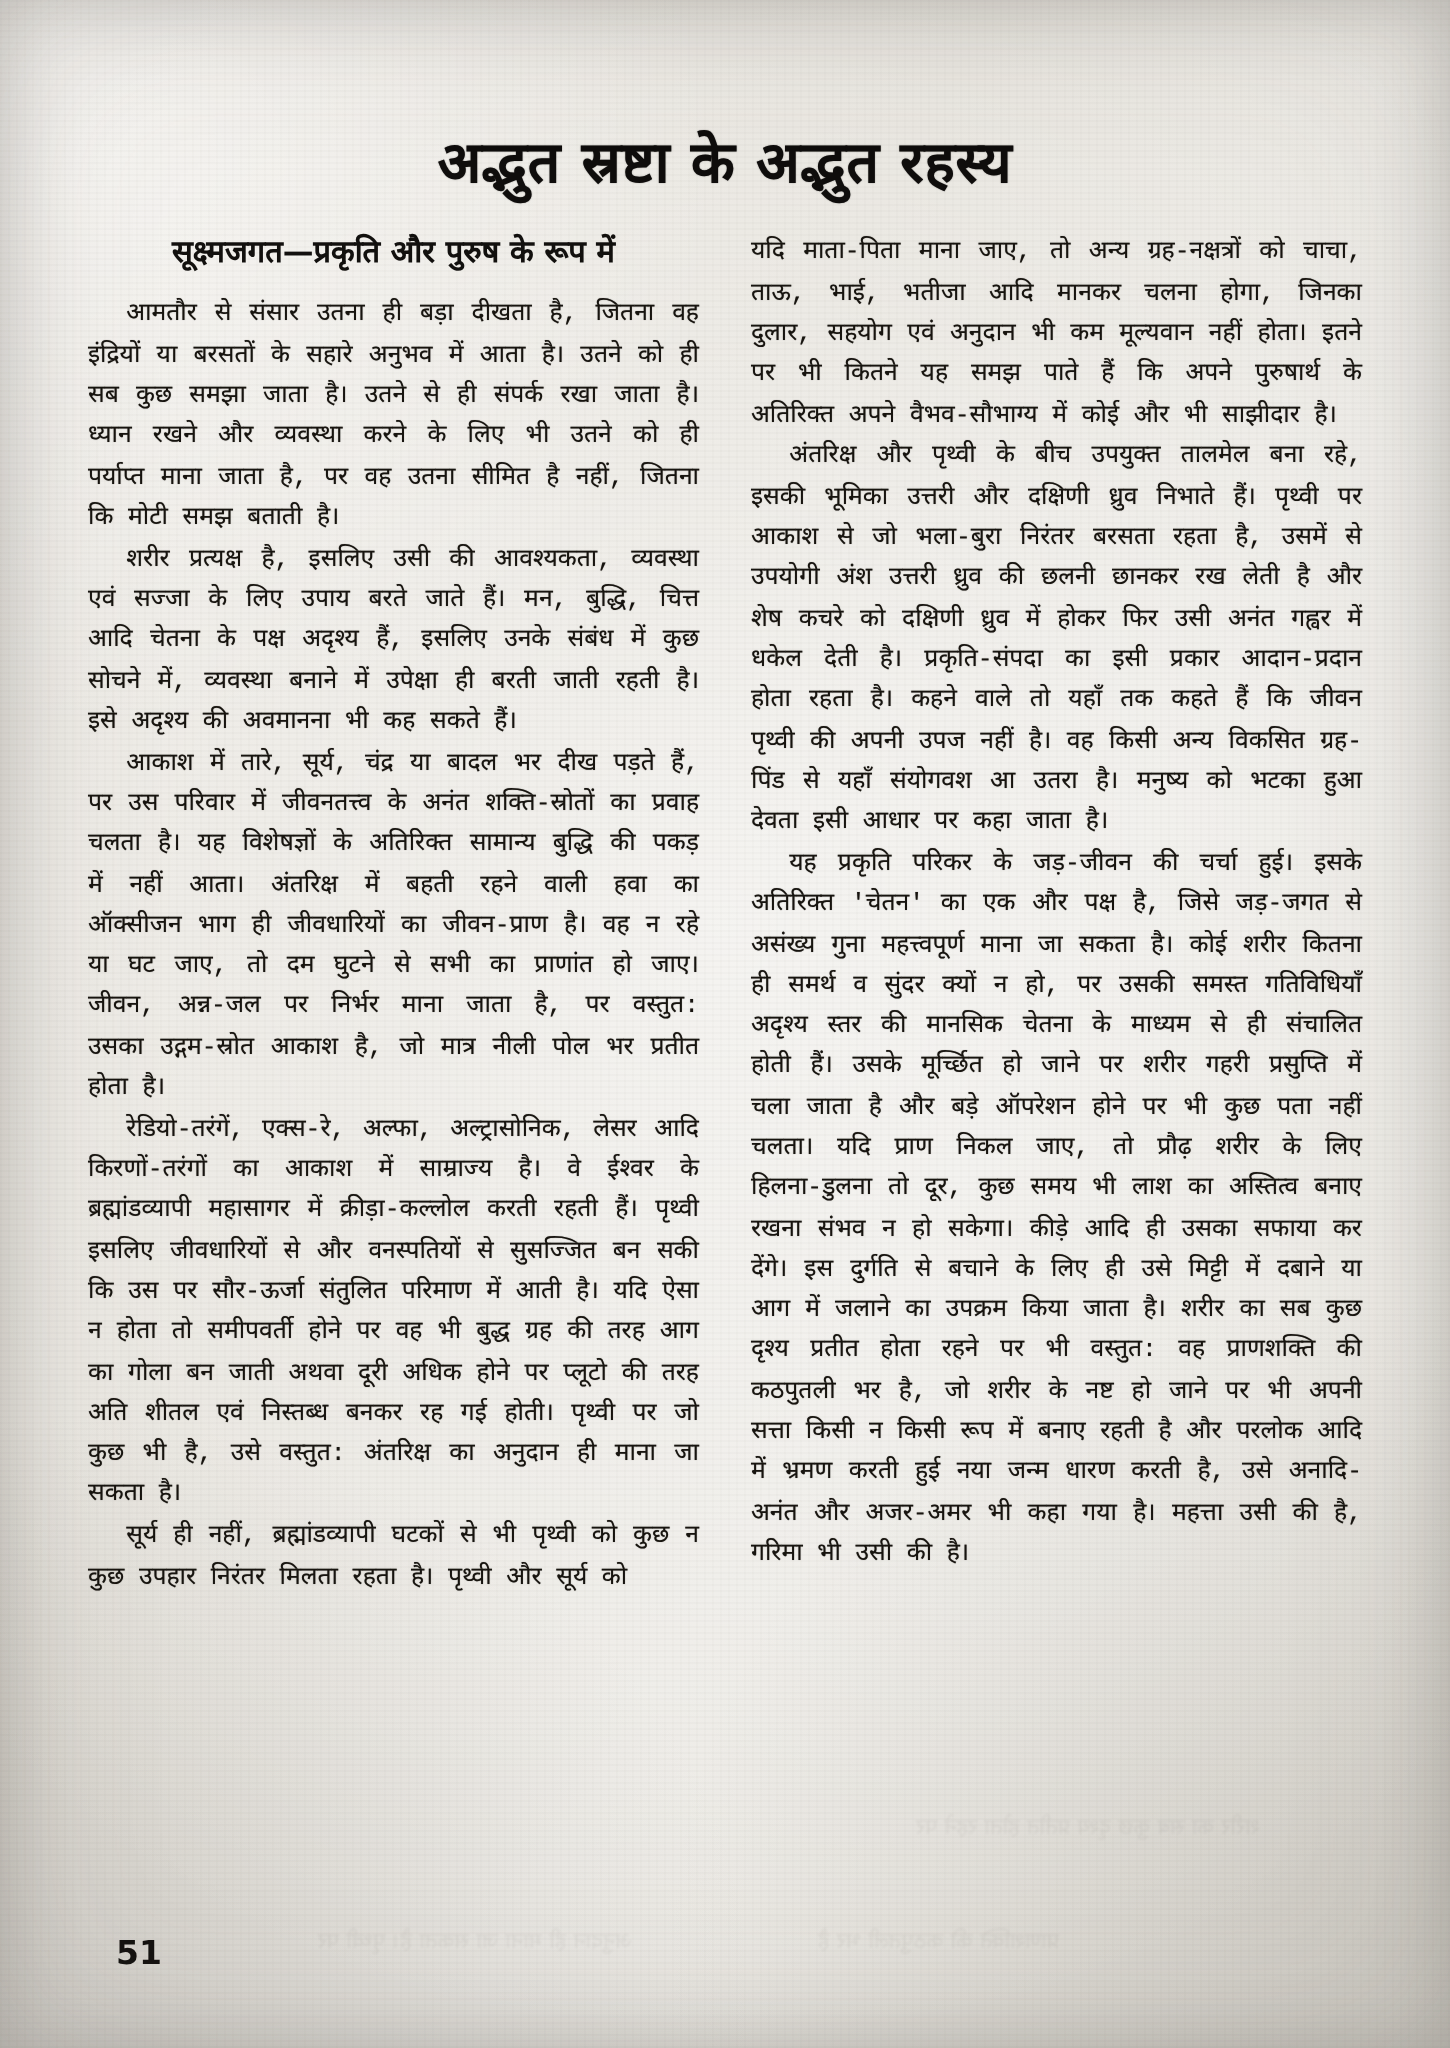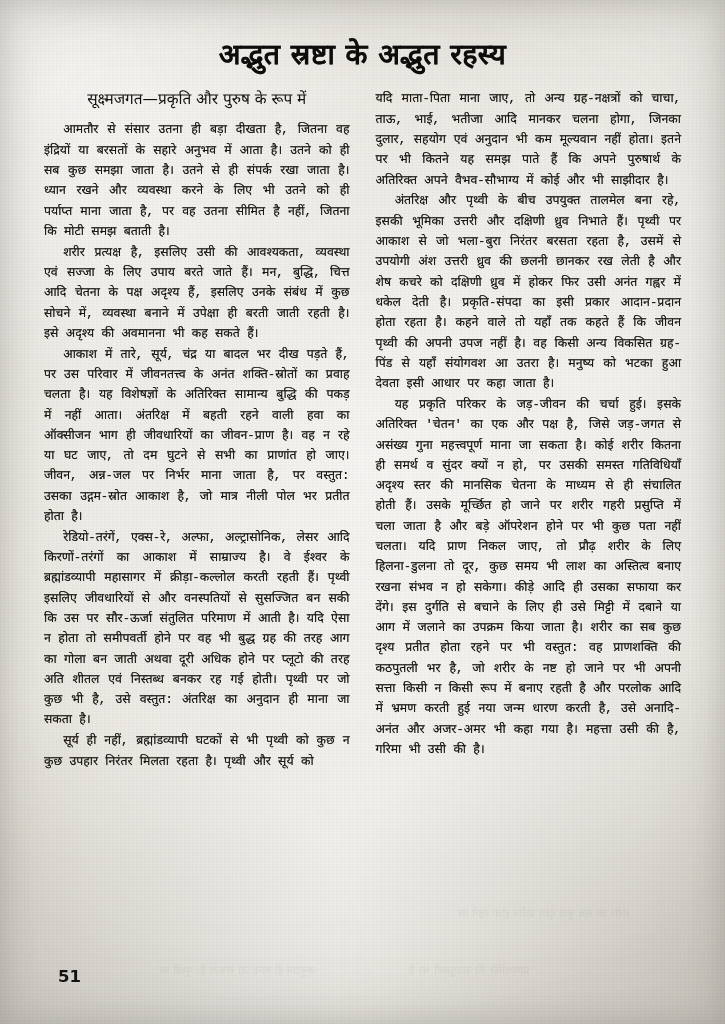--- a/index.html
+++ b/index.html
@@ -37,21 +37,21 @@
   #edge-shadow {
     position: absolute;
     inset: 0;
     pointer-events: none;
     box-shadow: inset 0 0 36px rgba(90,86,80,0.28), inset 0 0 90px rgba(90,86,80,0.12);
   }
 
   .content {
     position: absolute;
     left: 0; top: 0; right: 0; bottom: 0;
-    padding: 33px 44px 0 44px;
+    padding: 60px 44px 0 44px;
     box-sizing: border-box;
   }
 
   .doc-title {
     text-align: center;
     font-family: "DejaVu Sans", sans-serif;
     font-weight: 700;
     font-size: 28.5px;
     letter-spacing: 0.4px;
     line-height: 1.28;
@@ -66,21 +66,21 @@
     gap: 26px;
   }
   .col {
     flex: 1 1 0;
     min-width: 0;
   }
 
   .section-head {
     text-align: center;
     font-family: "DejaVu Sans", sans-serif;
-    font-weight: 400;
+    font-weight: 700;
     font-size: 15.4px;
     line-height: 1.42;
     color: #12100e;
     margin: 0 0 9px 0;
     padding: 0 2px;
   }
 
   .para {
     font-family: Liberation Mono, monospace;
     font-size: 12.35px;

